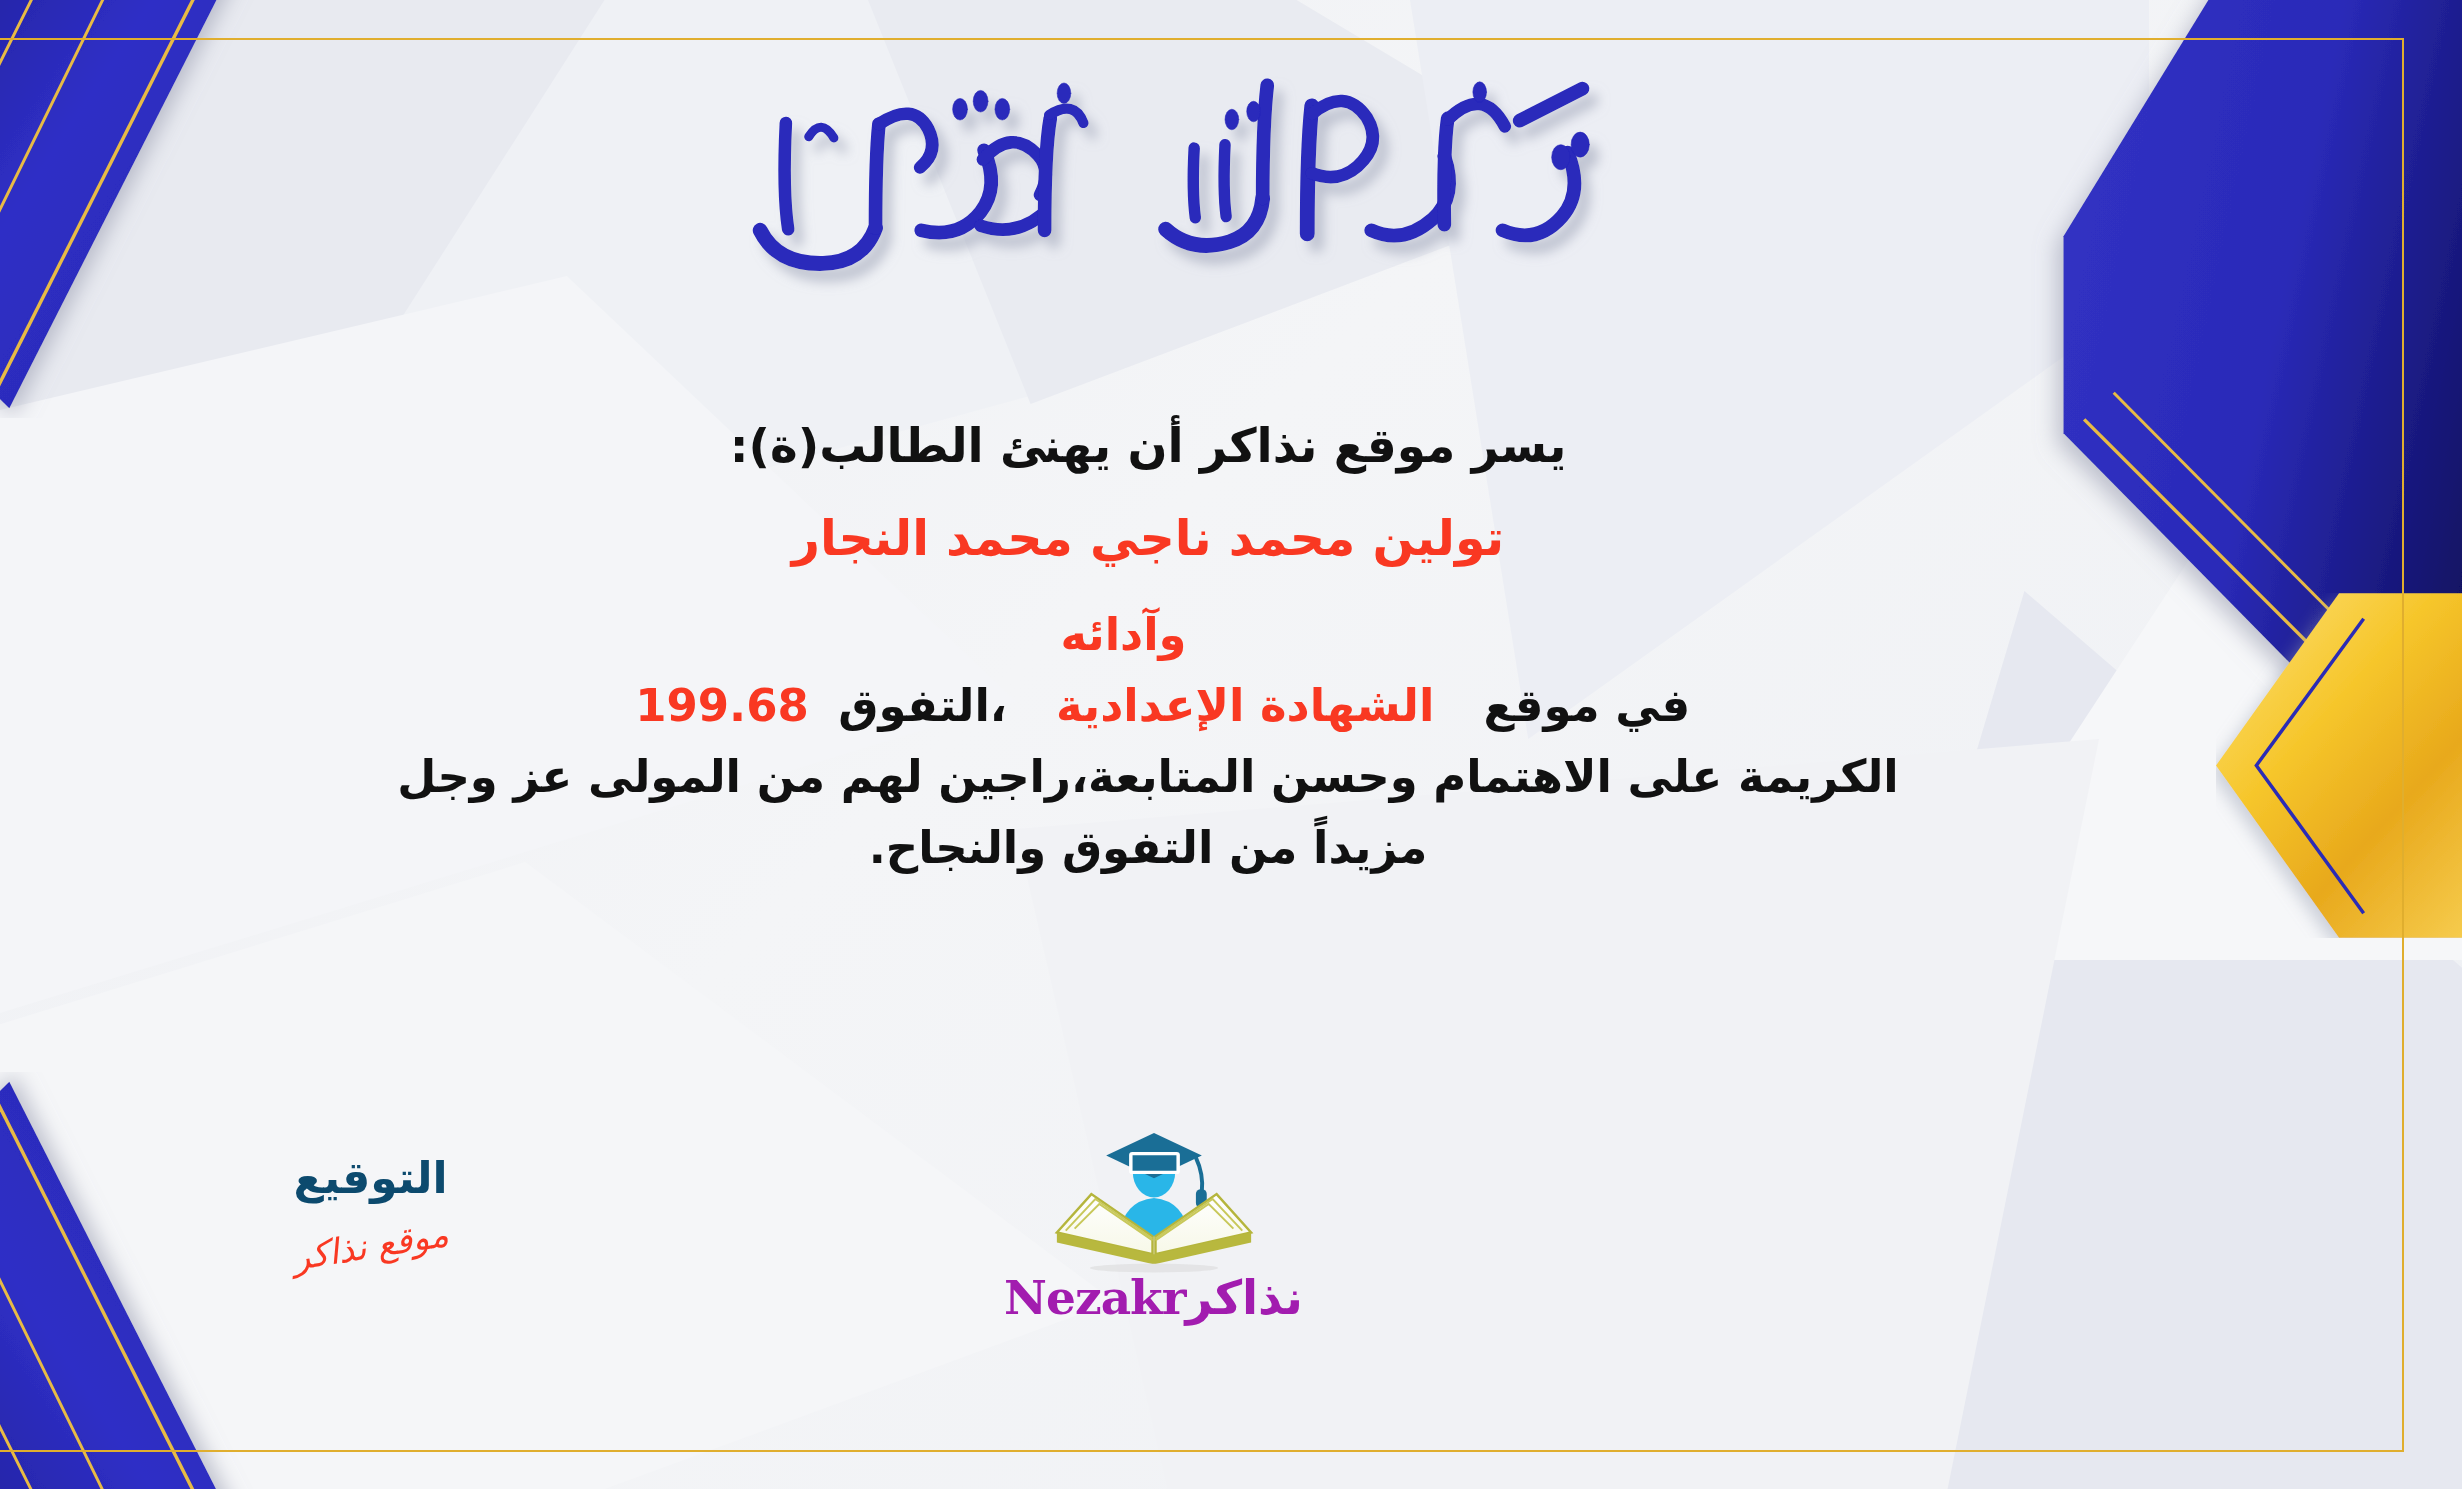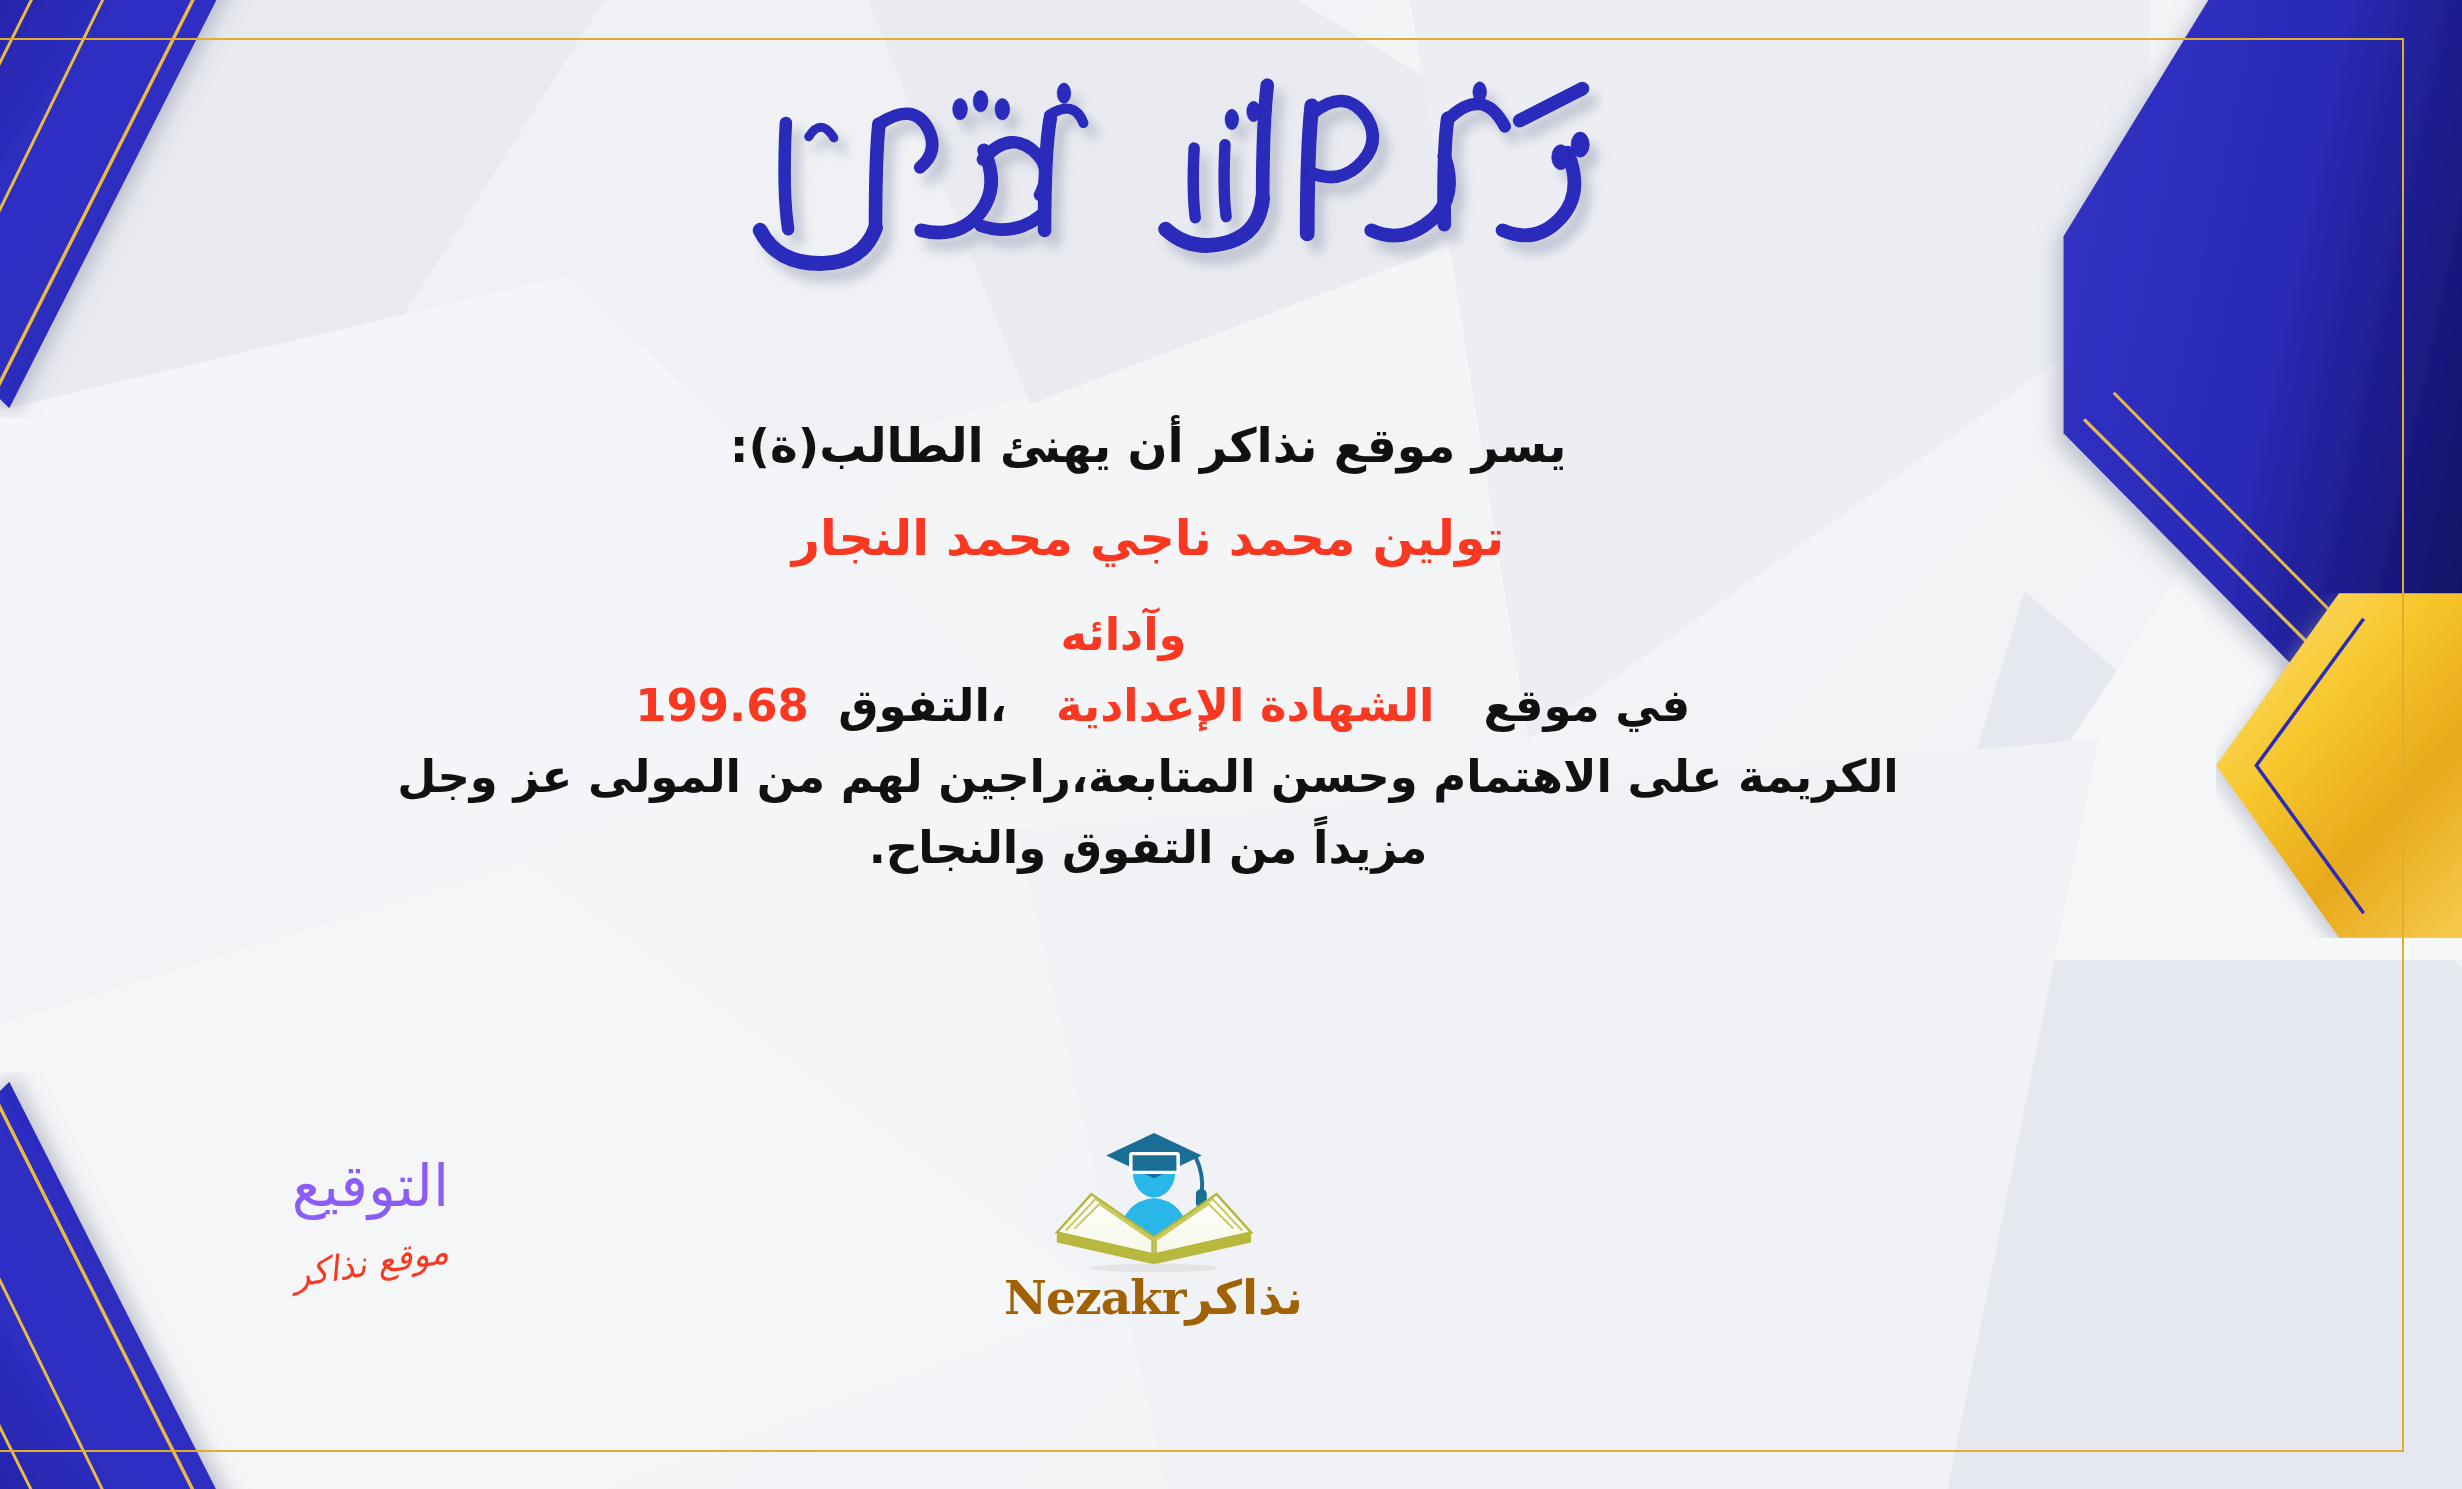--- a/index.html
+++ b/index.html
@@ -107,23 +107,23 @@
 
   
   .sig {
     position:absolute;
     left:384px;
     top:1152px;
     width:305px;
     text-align:center;
   }
   .sig-label {
-    font-size:58px;
-    font-weight:400;
-    color:#8b5cf6;
+    font-size:44px;
+    font-weight:700;
+    color:#0c4a6e;
     letter-spacing:1px;
   }
   .sig-mark {
     margin-top:22.7px;
     font-size:35px;
     color:#f93822;
     font-style:italic;
     font-family:"DejaVu Serif", "Liberation Serif", serif;
     transform:rotate(-9deg);
     display:inline-block;
@@ -134,21 +134,21 @@
     position:absolute;
     left:1147px;
     top:1125px;
     width:345px;
     text-align:center;
   }
   .logo-word {
     margin-top:-4.9px;
     font-size:47px;
     font-weight:700;
-    color:#a16207;
+    color:#a21caf;
     font-family:"DejaVu Serif","Liberation Serif",serif;
     letter-spacing:-1px;
     white-space:nowrap;
   }
   .logo-word .ar { font-family:"DejaVu Sans","Liberation Sans",sans-serif; }
 </style>
 </head>
 <body>
 
 <div id="cert">

